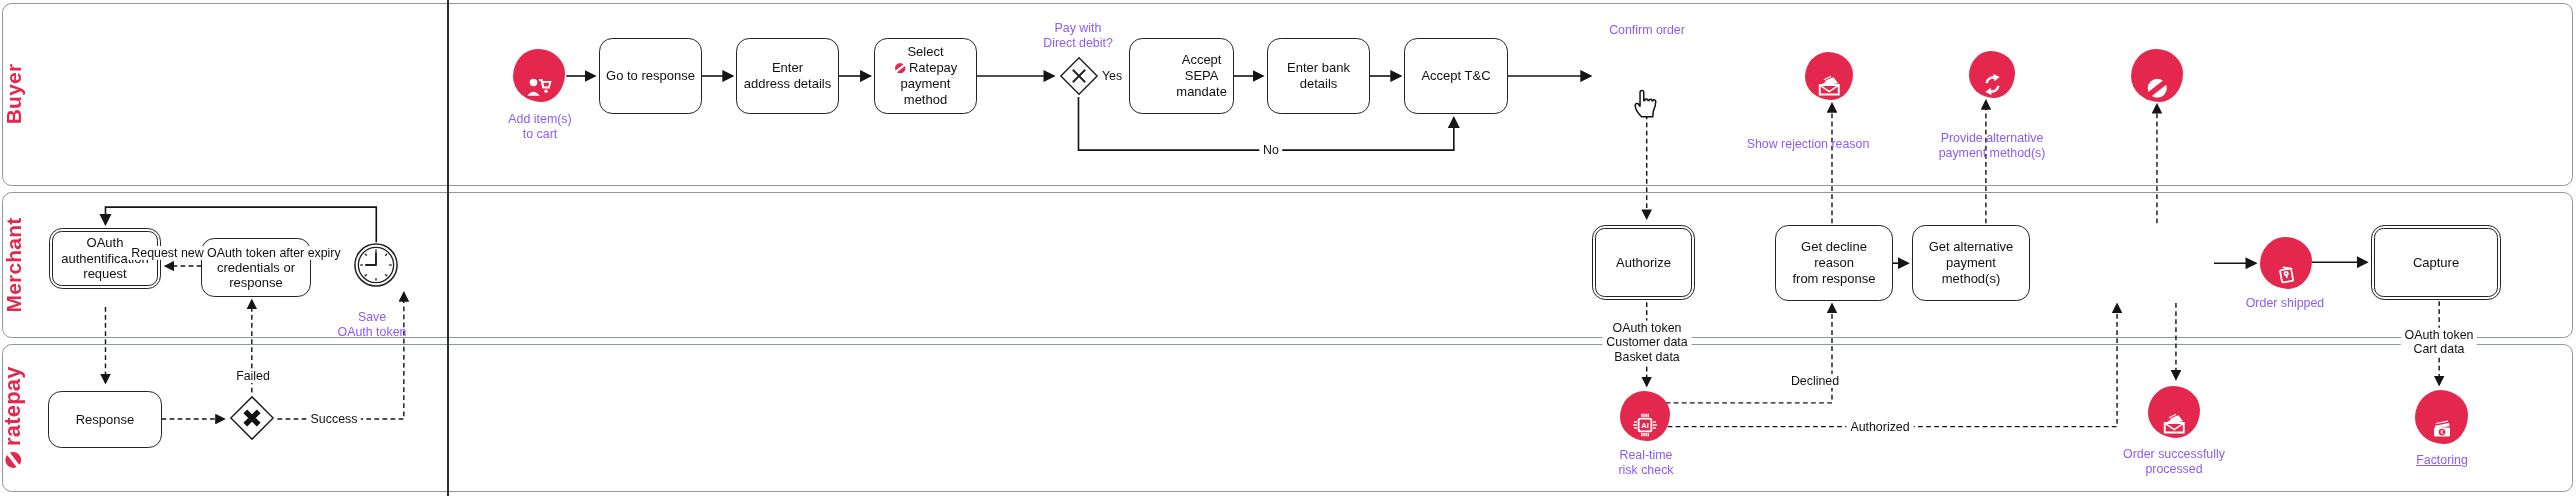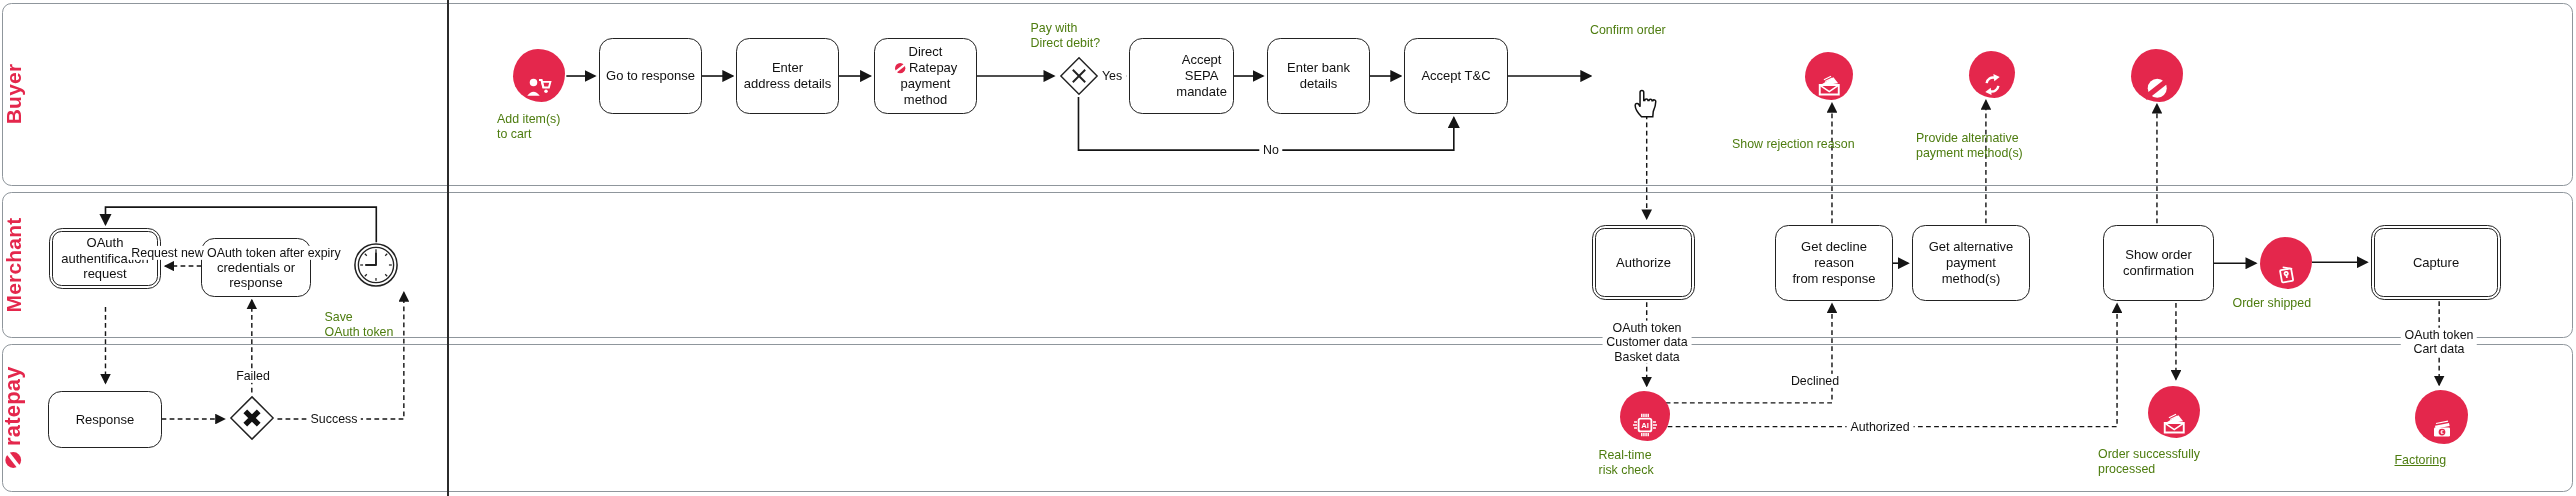--- a/index.html
+++ b/index.html
@@ -12,22 +12,22 @@
         transform:translate(-59px,-50%) rotate(-90deg);color:var(--accent);
         font-weight:bold;font-size:21px;letter-spacing:0.2px;}
   .lane-logo{display:inline-flex;align-items:center;gap:4.8px;font-weight:bold;font-size:22px;color:var(--accent);}
   .divider{position:absolute;top:0;height:496px;width:1.9px;background:#2b2b2b;}
   .task{position:absolute;border:1.3px solid #222;border-radius:13.3px;background:#fff;
         display:flex;align-items:center;justify-content:center;text-align:center;
         font-size:13px;line-height:1.22;white-space:pre-line;box-sizing:border-box;padding:3.8px;z-index:3;}
   .task.double::after{content:"";position:absolute;inset:2.4px;border:1.1px solid #222;border-radius:9.5px;pointer-events:none;}
   .ev{position:absolute;background:var(--accent);display:flex;align-items:flex-end;justify-content:center;
       border-radius:48% 52% 45% 55% / 52% 46% 54% 48%;z-index:3;}
-  .lbl{position:absolute;transform:translateX(-50%);font-size:12.4px;
-       line-height:1.2;white-space:pre-line;color:#4d7c0f;z-index:4;}
+  .lbl{position:absolute;transform:translateX(-50%);text-align:center;font-size:12.4px;
+       line-height:1.2;white-space:pre-line;color:#8b5cf6;z-index:4;}
   .chip{position:absolute;transform:translate(-50%,-50%);background:#fff;padding:0 3.8px;
         font-size:12.4px;line-height:1.15;white-space:pre-line;text-align:center;z-index:4;}
   .gw{position:absolute;z-index:3;}
   .wires{position:absolute;inset:0;z-index:2;}
   .buy-btn{position:absolute;left:1594px;top:48px;width:106px;height:55px;border-radius:27.6px;
         background:var(--accent);color:#fff;font-weight:bold;font-size:19px;border:none;
         display:flex;align-items:center;justify-content:center;z-index:3;
         box-shadow:0 0 0 6.7px rgba(0,0,0,.05);}
   .cursor{position:absolute;left:1631px;top:86px;width:28.5px;height:34px;z-index:5;}
   .selline{display:flex;align-items:center;justify-content:center;gap:2.9px;}
@@ -105,21 +105,21 @@
     </svg>
   </div>
   <div class="lbl" style="left:540px;top:112px;width:86px;">Add item(s)
 to cart</div>
 
   <div class="task" style="left:599px;top:38px;width:103px;height:76px;">Go to response</div>
   <div class="task" style="left:736px;top:38px;width:103px;height:76px;">Enter
 address details</div>
 
   <div class="task" style="left:874px;top:38px;width:103px;height:76px;flex-direction:column;">
-    <span>Direct</span>
+    <span>Select</span>
     <span class="selline"><svg width="12.4" height="12.4" viewBox="0 0 24 24">
           <circle cx="12" cy="12" r="10" fill="var(--accent)"></circle>
           <rect x="-1" y="9.8" width="26" height="4.6" fill="#fff" transform="rotate(-38 12 12)"></rect>
         </svg><span>Ratepay</span></span>
     <span>payment method</span>
   </div>
 
   <div class="gw" style="left:1058px;top:55px;">
     <svg width="42" height="42" viewBox="0 0 44 44">
       <polygon points="22,3 41,22 22,41 3,22" fill="#fff" stroke="#222" stroke-width="1.5"></polygon>
@@ -196,22 +196,20 @@
     </svg>
   </div>
   <div class="lbl" style="left:372px;top:310px;width:95px;">Save
 OAuth token</div>
 
   <div class="task double" style="left:1592px;top:225px;width:103px;height:75px;">Authorize</div>
   <div class="task" style="left:1775px;top:225px;width:118px;height:76px;">Get decline reason
 from response</div>
   <div class="task" style="left:1912px;top:225px;width:118px;height:76px;">Get alternative
 payment method(s)</div>
-  <div class="task" style="left:2103px;top:225px;width:111px;height:76px;">Show order
-confirmation</div>
 
   <div class="ev" style="left:2260px;top:237px;width:52px;height:52px;">
     <svg width="28.5" height="28.5" viewBox="0 0 24 24">
       <g transform="rotate(-10 12 12)" stroke="#fff" stroke-width="1.5" fill="none">
         <rect x="7.5" y="7" width="9.5" height="10.5" rx="1"></rect>
         <circle cx="12.2" cy="10.6" r="1.4"></circle>
         <path d="M12.2,12 V14.2"></path>
       </g>
       <path d="M9,5.2 l8,1.4" stroke="#fff" stroke-width="1.3"></path>
     </svg>

